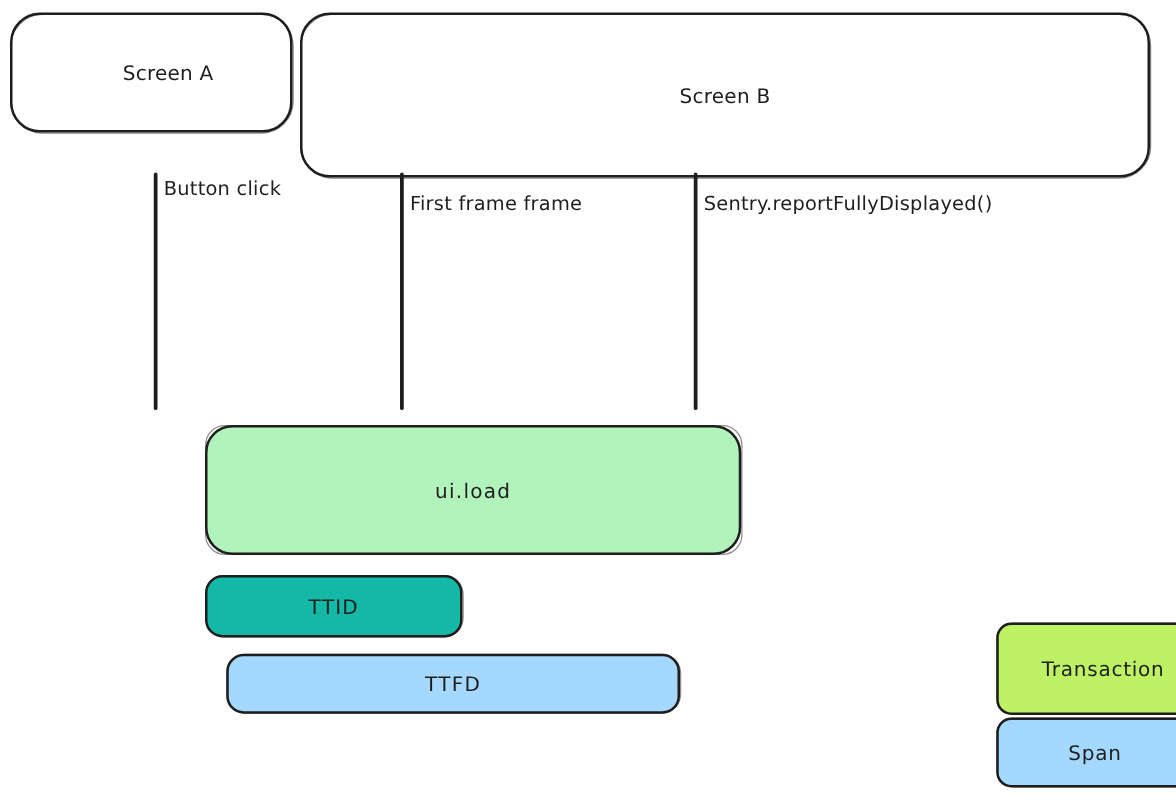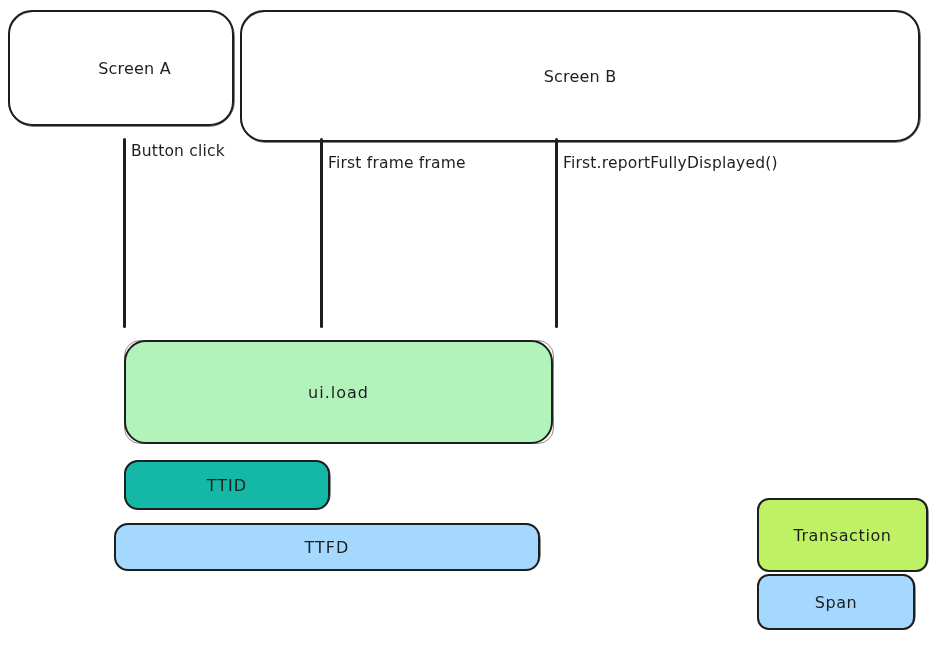--- a/index.html
+++ b/index.html
@@ -60,20 +60,21 @@
 
   
   .bar {
     position: absolute;
     box-sizing: border-box;
     border: 2.6px solid #1e1e1e;
     border-radius: 14px;
     display: flex;
     align-items: center;
     justify-content: center;
+    margin-left: 40px;
   }
   .bar::after {
     content: "";
     position: absolute;
     left: -2px; top: -2px; right: -3px; bottom: -2px;
     border: 1.5px solid #1e1e1e;
     border-radius: 16px;
     opacity: .5;
     pointer-events: none;
   }
@@ -104,46 +105,46 @@
   
   .legend-box { border-radius: 12px; }
   .legend-box::after { border-radius: 14px; }
   .legend-box .label { letter-spacing: .6px; }
 </style>
 </head>
 <body>
 
 <div id="canvas">
 
-  <div class="box screen-box" style="left: 8px; top: 10px; width: 226px; height: 116px; padding-left: 27px;">
+  <div class="box screen-box" style="left: 8px; top: 10px; width: 226px; height: 96px; padding-left: 27px;">
     <span class="hand label">Screen A</span>
   </div>
 
   <div class="box screen-box" style="left: 240px; top: 10px; width: 680px; height: 132px;">
     <span class="hand label">Screen B</span>
   </div>
 
   <div class="vline" style="left: 123px; top: 138px; height: 190px;"></div>
   <div class="hand vline-label" style="left: 131px; top: 144px;">Button click</div>
 
   <div class="vline" style="left: 320px; top: 138px; height: 190px;"></div>
   <div class="hand vline-label" style="left: 328px; top: 156px;">First frame frame</div>
 
   <div class="vline" style="left: 555px; top: 138px; height: 190px;"></div>
-  <div class="hand vline-label" style="left: 563px; top: 156px;">First.reportFullyDisplayed()</div>
+  <div class="hand vline-label" style="left: 563px; top: 156px;">Sentry.reportFullyDisplayed()</div>
 
   <div class="bar" style="left: 124px; top: 340px; width: 429px; height: 104px; background: rgb(178, 242, 187); border-radius: 22px;">
     <span class="hand label">ui.load</span>
   </div>
 
   <div class="bar" style="left: 124px; top: 460px; width: 206px; height: 50px; background: #14b8a6; border-radius: 14px;">
     <span class="hand label">TTID</span>
   </div>
 
-  <div class="bar" style="left: 114px; top: 523px; width: 426px; height: 48px; background: rgb(165, 216, 255); border-radius: 14px; justify-content: center;">
+  <div class="bar" style="left: 141px; top: 523px; width: 363px; height: 48px; background: rgb(165, 216, 255); border-radius: 14px; justify-content: center;">
     <span class="hand label">TTFD</span>
   </div>
 
   <div class="bar legend-box" style="left: 757px; top: 498px; width: 171px; height: 74px; background: #bef264;">
     <span class="hand label">Transaction</span>
   </div>
 
   <div class="bar legend-box" style="left: 757px; top: 574px; width: 158px; height: 56px; background: rgb(165, 216, 255);">
     <span class="hand label">Span</span>
   </div>

